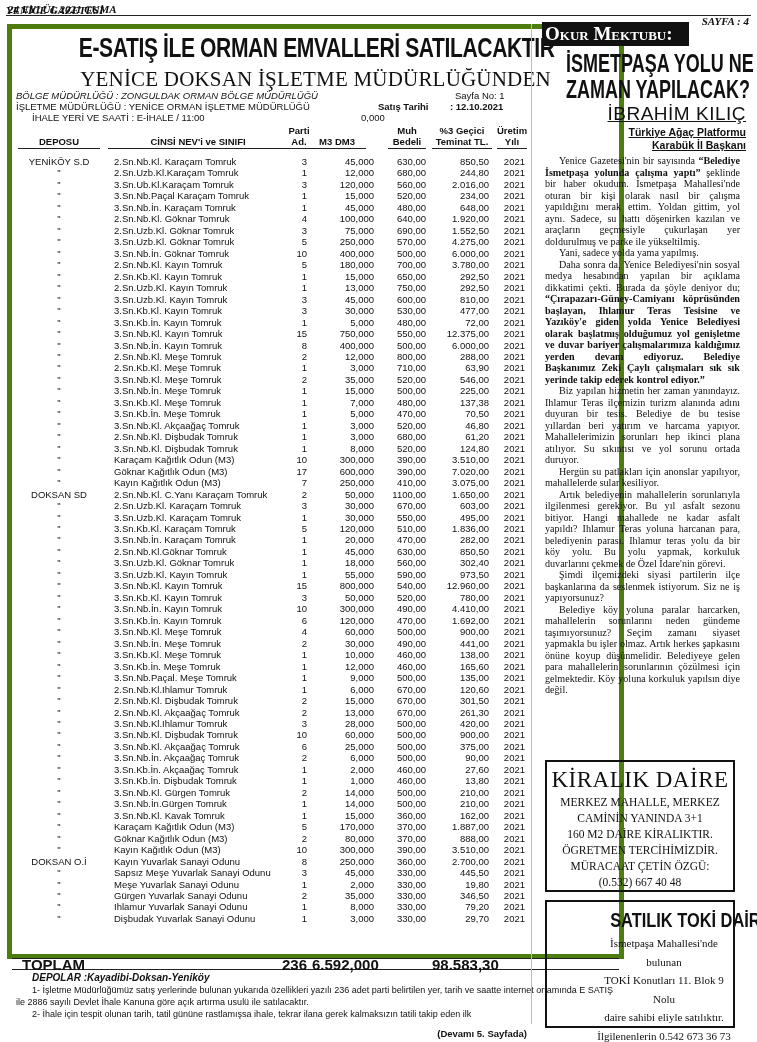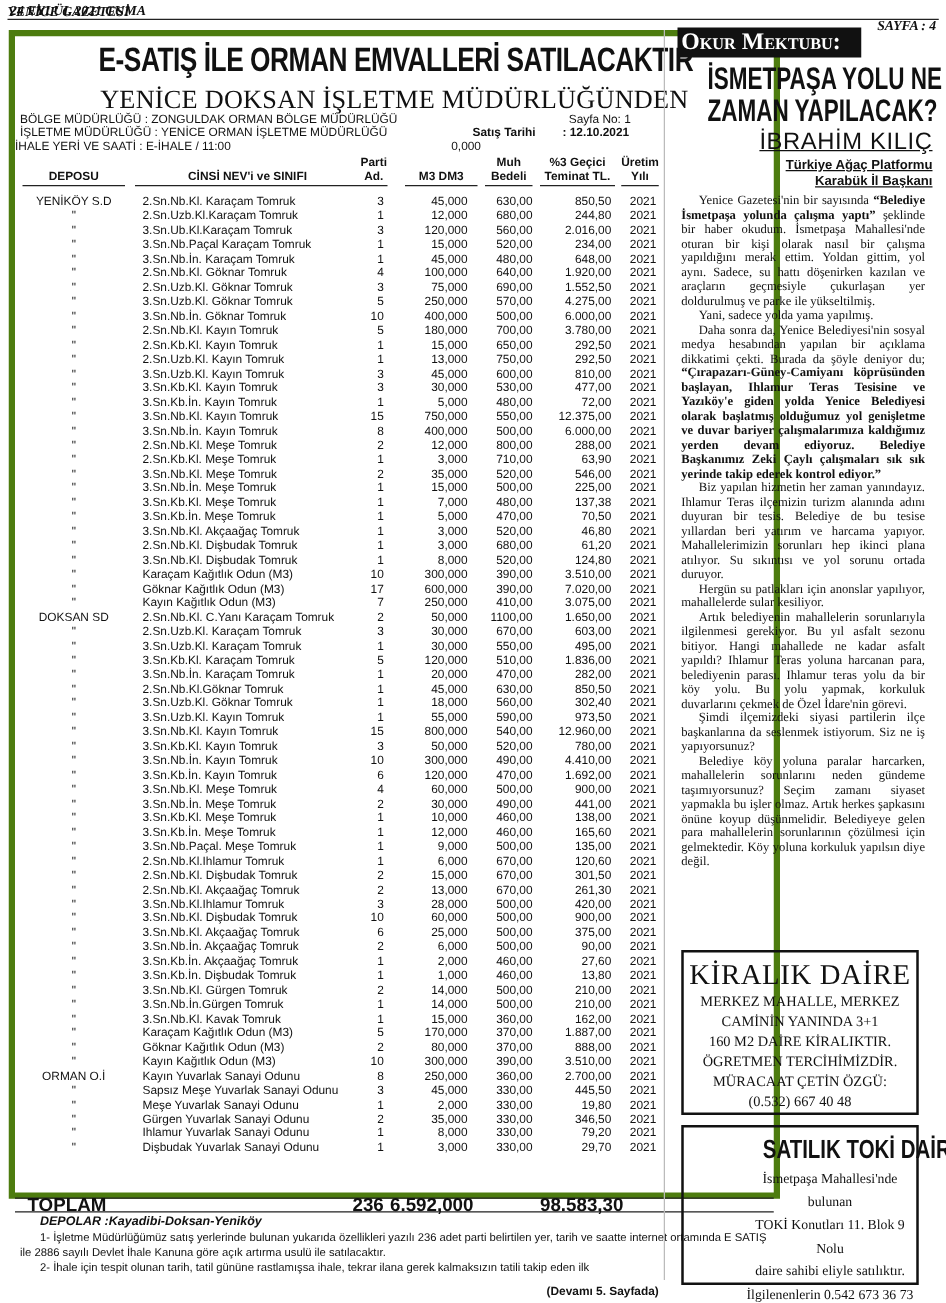--- a/index.html
+++ b/index.html
@@ -70,33 +70,33 @@
 
 <div class="masthead">
   <span class="l">24 EYLÜL 2021 CUMA</span>
   <span class="c">YENİCE GAZETESİ</span>
   <span class="r">SAYFA : 4</span>
 </div>
 
 <div class="ilan">
   <div class="ilan-title">E-SATIŞ İLE ORMAN  EMVALLERİ  SATILACAKTIR</div>
   <div class="ilan-sub">YENİCE DOKSAN İŞLETME MÜDÜRLÜĞÜNDEN</div>
-  <div class="meta" style="left:4px;top:61px;">BÖLGE MÜDÜRLÜĞÜ     : ZONGULDAK ORMAN BÖLGE MÜDÜRLÜĞÜ</div>
+  <div class="meta" style="left:4px;top:61px;font-style:italic;">BÖLGE MÜDÜRLÜĞÜ     : ZONGULDAK ORMAN BÖLGE MÜDÜRLÜĞÜ</div>
   <div class="meta" style="left:4px;top:72px;">İŞLETME MÜDÜRLÜĞÜ : YENİCE ORMAN İŞLETME MÜDÜRLÜĞÜ</div>
-  <div class="meta" style="left:0;top:83px;text-align:right;">İHALE YERİ VE SAATİ   :  E-İHALE  /  11:00</div>
+  <div class="meta" style="left:20px;top:83px;text-align:right;">İHALE YERİ VE SAATİ   :  E-İHALE  /  11:00</div>
   <div class="meta" style="left:349px;top:83px;text-align:center;">0,000</div>
   <div class="meta" style="left:443px;top:61px;">Sayfa No: 1</div>
   <div class="meta b" style="left:366px;top:72px;">Satış Tarihi</div>
   <div class="meta b" style="left:438px;top:72px;">: 12.10.2021</div>
 
   <div class="thead">
     <div class="h" style="left:6px;width:82px;top:11px;">DEPOSU</div>
     <div class="h" style="left:96px;width:180px;top:11px;">CİNSİ NEV'i ve SINIFI</div>
     <div class="h" style="left:276px;width:22px;top:0;">Parti Ad.</div>
-    <div class="h" style="left:312px;width:58px;top:11px;">M3 DM3</div>
+    <div class="h" style="left:296px;width:58px;top:11px;">M3 DM3</div>
     <div class="h" style="left:376px;width:38px;top:0;">Muh Bedeli</div>
     <div class="h" style="left:420px;width:60px;top:0;">%3 Geçici Teminat TL.</div>
     <div class="h" style="left:485px;width:30px;top:0;">Üretim Yılı</div>
   </div>
 
   <div class="rows" id="rows">
       <div class="row">
         <span class="c-dep">YENİKÖY S.D</span>
         <span class="c-cins">2.Sn.Nb.Kl. Karaçam Tomruk</span>
         <span class="c-parti">3</span>
@@ -639,21 +639,21 @@
       <div class="row">
         <span class="c-dep">"</span>
         <span class="c-cins">Kayın Kağıtlık Odun (M3)</span>
         <span class="c-parti">10</span>
         <span class="c-m3">300,000</span>
         <span class="c-muh">390,00</span>
         <span class="c-tem">3.510,00</span>
         <span class="c-yil">2021</span>
       </div>
       <div class="row">
-        <span class="c-dep">ORMAN O.İ</span>
+        <span class="c-dep">DOKSAN O.İ</span>
         <span class="c-cins">Kayın Yuvarlak Sanayi Odunu</span>
         <span class="c-parti">8</span>
         <span class="c-m3">250,000</span>
         <span class="c-muh">360,00</span>
         <span class="c-tem">2.700,00</span>
         <span class="c-yil">2021</span>
       </div>
       <div class="row">
         <span class="c-dep">"</span>
         <span class="c-cins">Sapsız Meşe Yuvarlak Sanayi Odunu</span>

